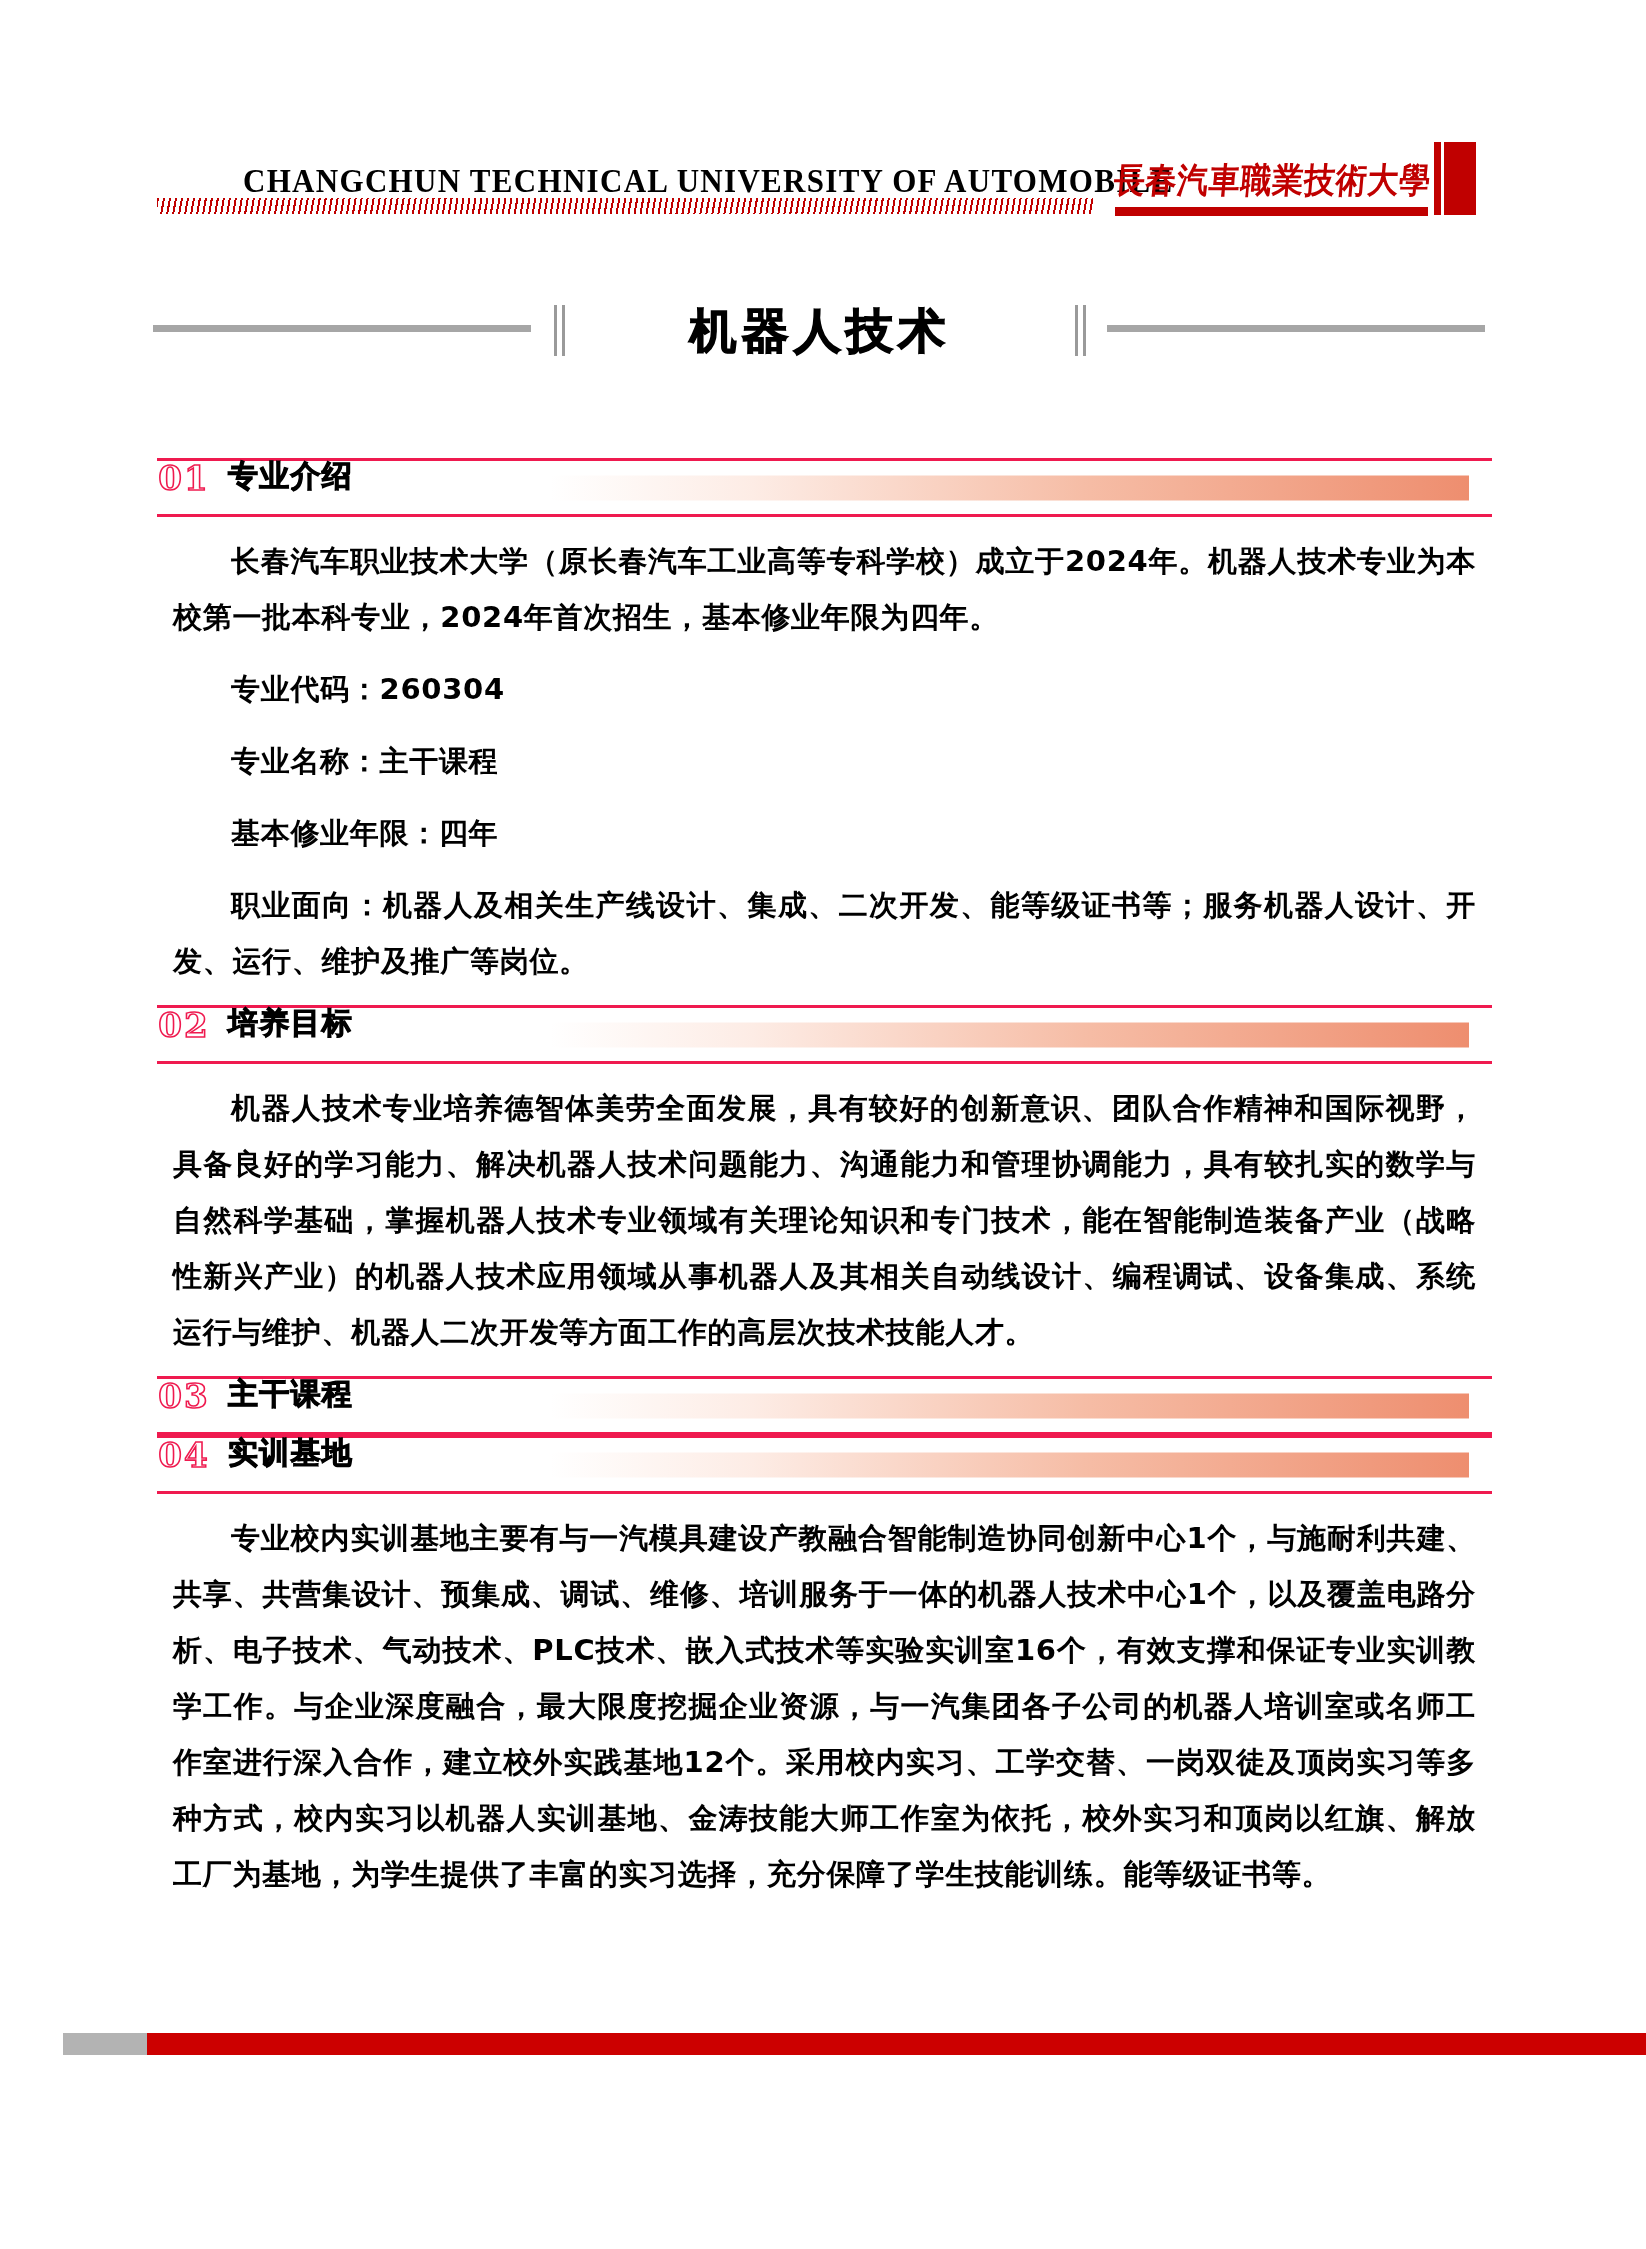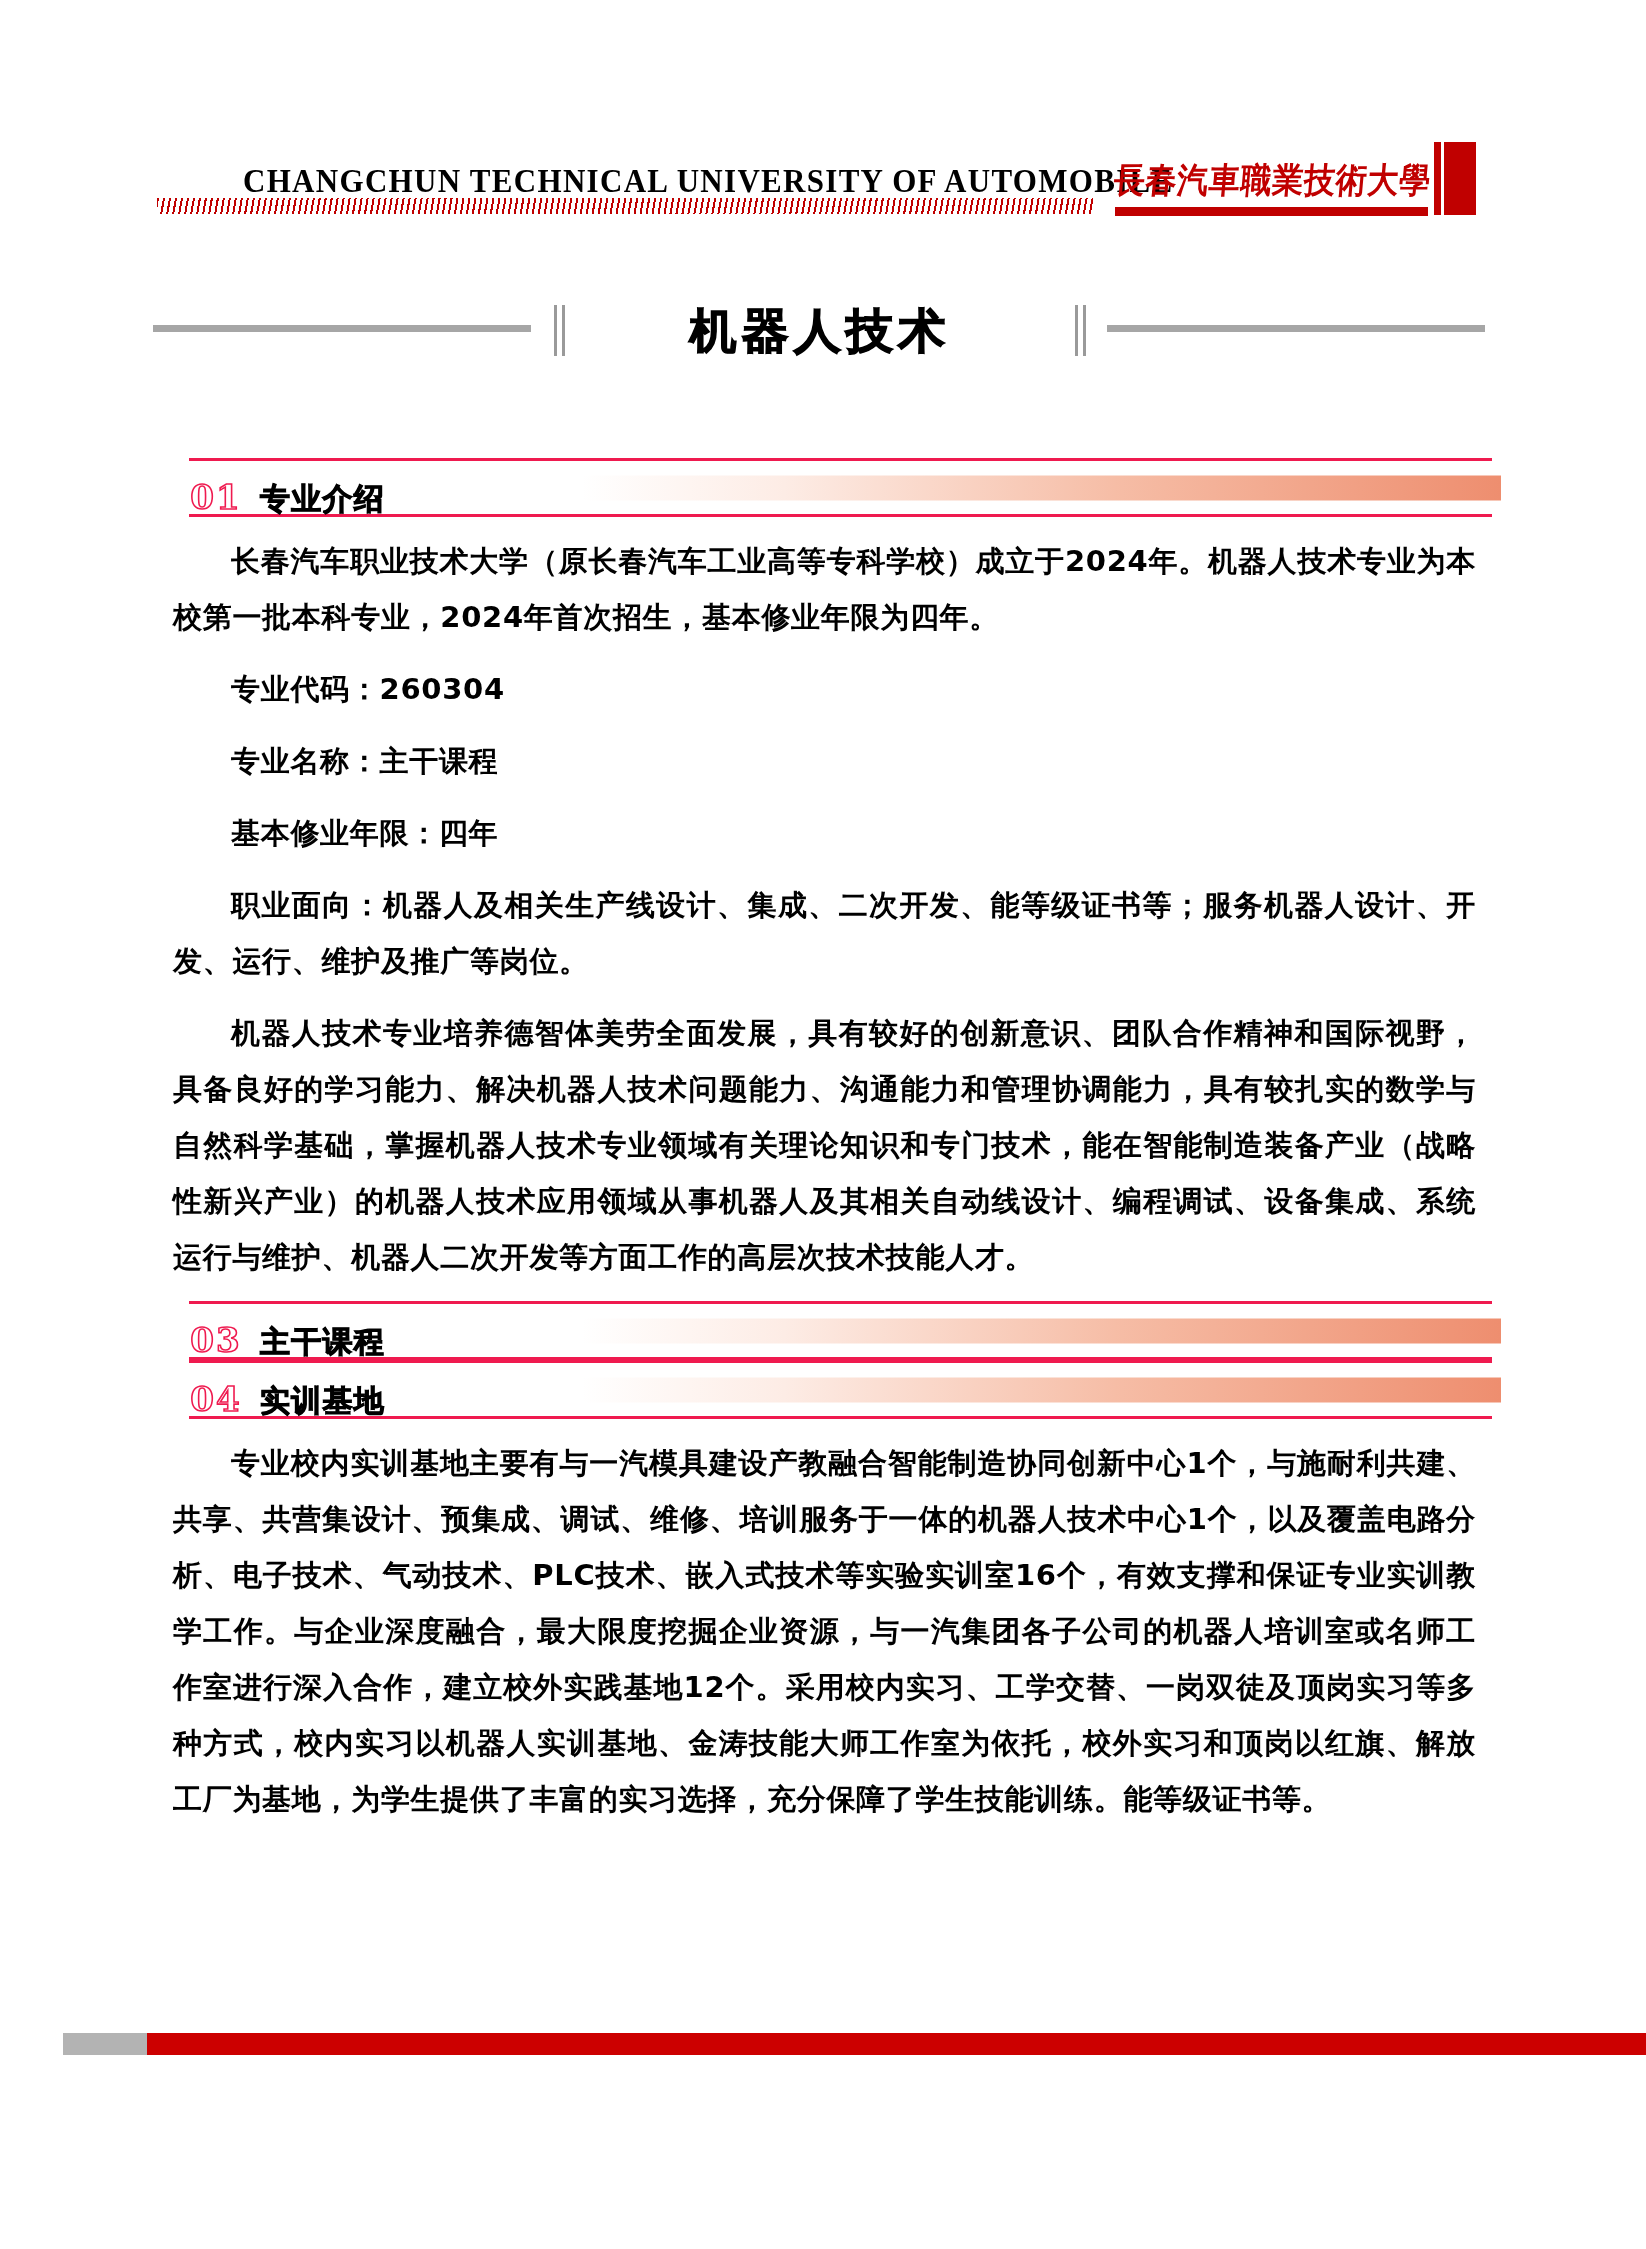--- a/index.html
+++ b/index.html
@@ -101,22 +101,21 @@
     position: absolute;
     left: 157px; top: 458px;
     width: 1335px;
   }
   .band {
     position: relative;
     height: 53px;
     border-top: 3.9px solid var(--crimson, #ef1a4f);
     border-bottom: 3.9px solid var(--crimson, #ef1a4f);
     display: flex;
-    align-items: flex-end;
-    margin-left: 32px;
+    align-items: flex-start;
   }
   .band-num {
     font-family: "DejaVu Serif", serif;
     font-size: 34px;
     font-weight: bold;
     letter-spacing: 2px;
     color: transparent;
     -webkit-text-stroke: 1.6px var(--crimson, #ef1a4f);
     margin: 0 18.3px 0 1.3px;
     line-height: 1;
@@ -193,20 +192,25 @@
       <span class="band-grad"></span>
     </div>
     <div class="body-text">
       <p>长春汽车职业技术大学（原长春汽车工业高等专科学校）成立于2024年。机器人技术专业为本校第一批本科专业，2024年首次招生，基本修业年限为四年。</p>
       <p>专业代码：260304</p>
       <p>专业名称：主干课程</p>
       <p>基本修业年限：四年</p>
       <p>职业面向：机器人及相关生产线设计、集成、二次开发、能等级证书等；服务机器人设计、开发、运行、维护及推广等岗位。</p>
     </div>
 
+    <div class="band">
+      <span class="band-num">02</span>
+      <span class="band-title">培养目标</span>
+      <span class="band-grad"></span>
+    </div>
     <div class="body-text">
       <p>机器人技术专业培养德智体美劳全面发展，具有较好的创新意识、团队合作精神和国际视野，具备良好的学习能力、解决机器人技术问题能力、沟通能力和管理协调能力，具有较扎实的数学与自然科学基础，掌握机器人技术专业领域有关理论知识和专门技术，能在智能制造装备产业（战略性新兴产业）的机器人技术应用领域从事机器人及其相关自动线设计、编程调试、设备集成、系统运行与维护、机器人二次开发等方面工作的高层次技术技能人才。</p>
     </div>
 
     <div class="band">
       <span class="band-num">03</span>
       <span class="band-title">主干课程</span>
       <span class="band-grad"></span>
     </div>
 

